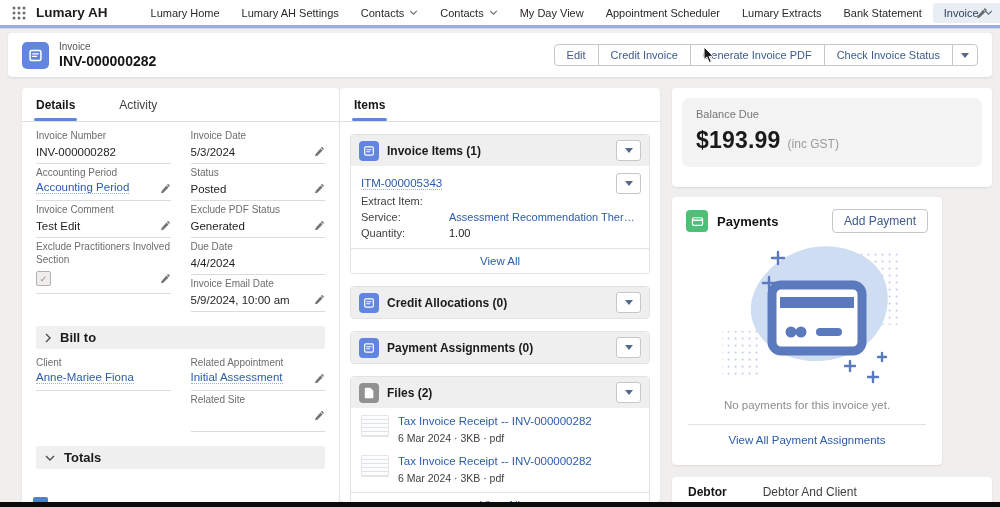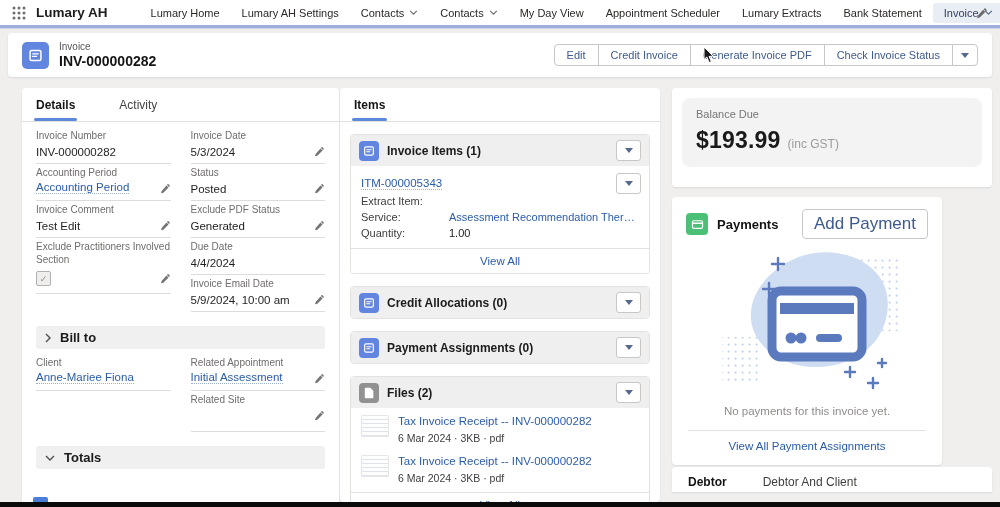--- a/index.html
+++ b/index.html
@@ -34,21 +34,21 @@
   .btn{font-size:11px;color:#3e5a8d;background:#fff;border:1px solid #c9c7c5;padding:4px 12px;
        margin-left:-1px;cursor:pointer;font-family:inherit;white-space:nowrap;}
   .btn.first{border-radius:4px 0 0 4px;margin-left:0;}
   .btn.dd{border-radius:0 4px 4px 0;padding:4px 8px;display:flex;align-items:center;}
 
   
   .details-card{top:88px;left:14px;width:317px;height:470px;margin-left:8px;}
   .items-card{top:88px;left:340px;width:320px;height:414px;}
   .balance-card{top:88px;left:672px;width:320px;height:99px;}
   .payments-card{top:197px;left:672px;width:270px;height:268px;}
-  .debtor-card{top:467px;left:672px;width:320px;height:25px;border-radius:4px 4px 0 0;}
+  .debtor-card{top:477px;left:672px;width:320px;height:25px;border-radius:4px 4px 0 0;}
 
   .card-tabs{display:flex;gap:44px;padding:0 14px;border-bottom:1px solid #e2e0df;height:33px;
              align-items:stretch;}
   .ctab{font-size:12px;color:#444;position:relative;display:flex;align-items:center;cursor:pointer;}
   .ctab.active{font-weight:bold;color:#161616;}
   .ctab.active:after{content:"";position:absolute;left:-2px;right:-2px;bottom:0;height:3px;
                      background:#5c8ada;border-radius:2px;}
 
   
   .fields{display:flex;gap:20px;padding:7px 14px 0;}
@@ -101,21 +101,21 @@
   .balance-tile{margin:10px;background:#f3f3f3;border-radius:8px;padding:10px 14px 13px;}
   .bal-label{font-size:11px;color:#777;}
   .bal-line{margin-top:7px;display:flex;align-items:baseline;}
   .bal-amount{font-size:23px;font-weight:bold;color:#1a1a1a;letter-spacing:.2px;}
   .bal-suffix{font-size:12px;color:#9b9b9b;margin-left:7px;}
 
   .pay-head{display:flex;align-items:center;gap:9px;padding:12px 14px 4px;}
   .pay-icon{width:22px;height:22px;border-radius:4px;background:#4bc076;display:flex;
             align-items:center;justify-content:center;flex:none;}
   .pay-title{font-size:13px;font-weight:bold;color:#141414;flex:1;}
-  .add-btn{font-size:17px;color:#3e5a8d;border:1px solid #c9c7c5;border-radius:4px;background:#fff;
+  .add-btn{font-size:12px;color:#3e5a8d;border:1px solid #c9c7c5;border-radius:4px;background:#fff;
            padding:4px 11px;cursor:pointer;font-family:inherit;}
   .illus{display:flex;justify-content:center;padding-top:2px;}
   .empty-text{text-align:center;font-size:11.5px;color:#8f8d8a;margin-top:2px;}
   .pay-divider{border-top:1px solid #e4e2e0;margin:13px 16px 0;}
   .pay-viewall{text-align:center;font-size:11.5px;color:#2b5caa;padding:9px 0;cursor:pointer;}
 
   .debtor{padding:8px 16px;display:flex;gap:36px;font-size:12px;align-items:baseline;}
   .debtor .dl{font-weight:bold;color:#141414;}
   .debtor .dv{color:#3e3e3c;}
 

